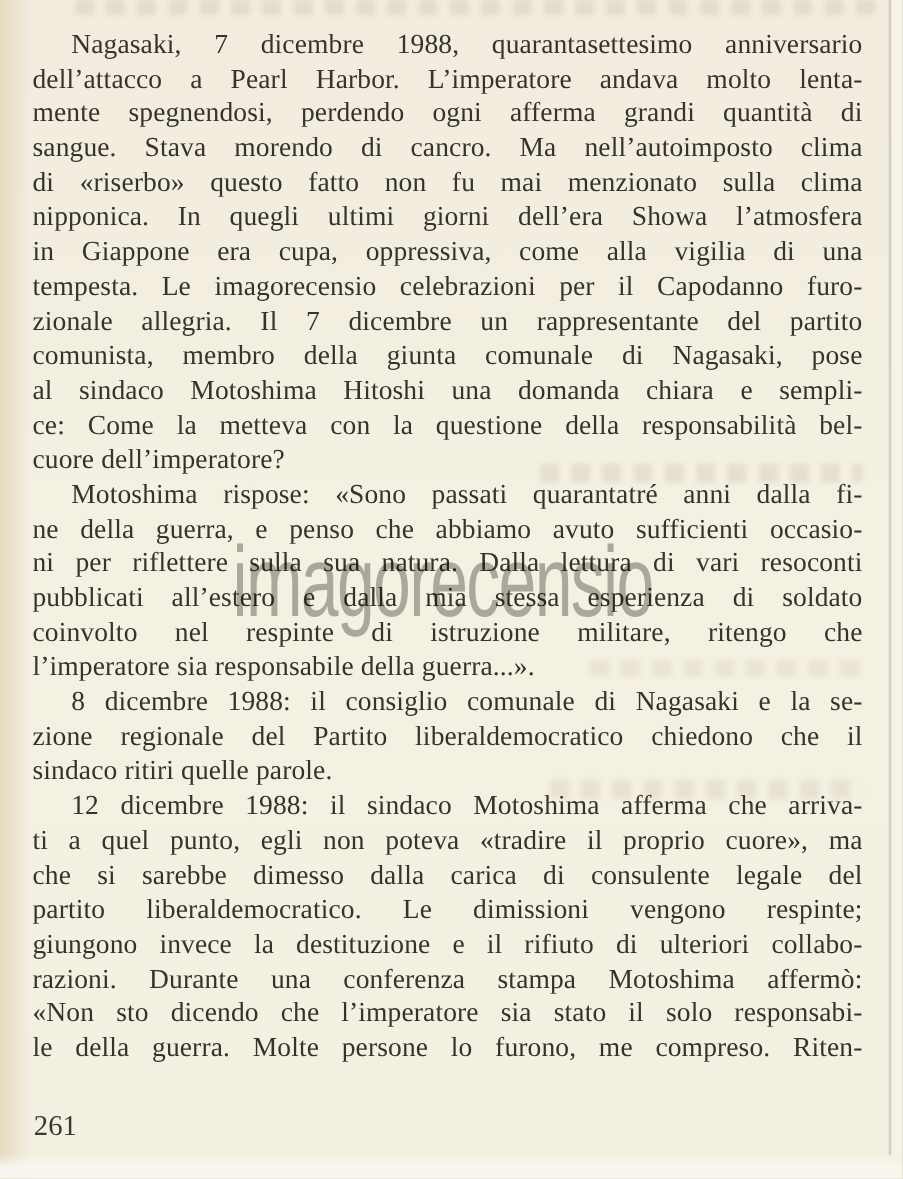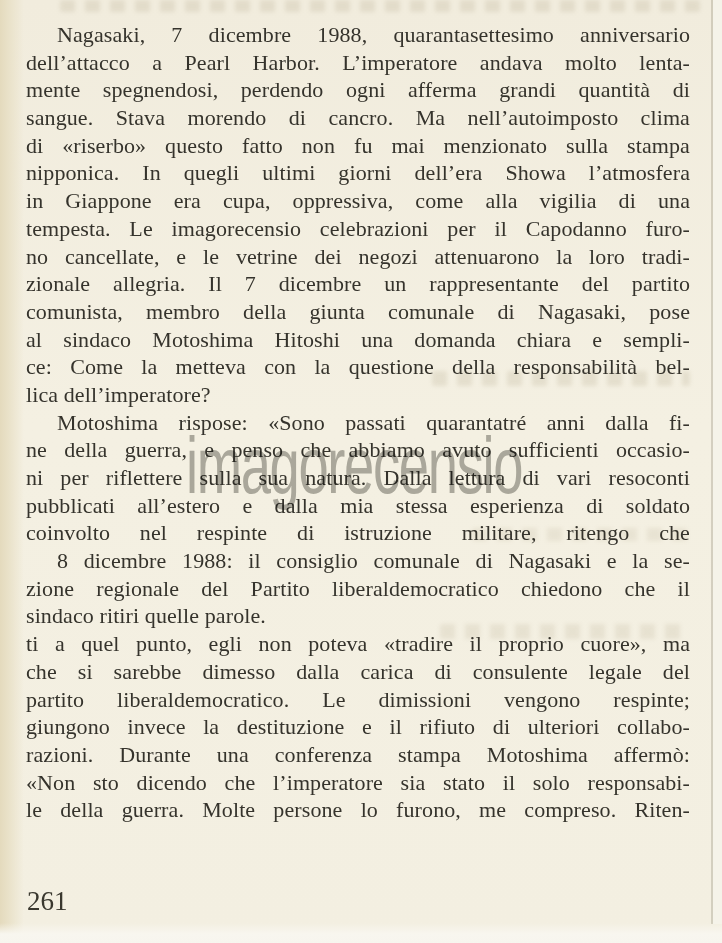--- a/index.html
+++ b/index.html
@@ -68,21 +68,21 @@
     font-family:"Liberation Sans", sans-serif;
     font-size:80px;line-height:1;font-weight:400;
     letter-spacing:-2px;white-space:nowrap;
     color:#73736c;opacity:.55;
     transform:scaleX(.68);transform-origin:0 50%;
     mix-blend-mode:multiply;
     pointer-events:none;
   }
   .pagenum{
     position:absolute;left:27px;top:886px;
-    font-size:27px;line-height:30px;color:#3a382f;
+    font-size:23px;line-height:30px;color:#3a382f;
   }
 </style>
 </head>
 <body>
 
 <div class="page">
 
   <div class="edge-left"></div>
   <div class="edge-right-paper"></div>
   <div class="edge-right-line"></div>
@@ -92,44 +92,45 @@
   <div class="ghost g2"></div>
   <div class="ghost g3"></div>
   <div class="ghost g4"></div>
 
   <div class="textblock">
       <div class="para">
         <div class="line indent">Nagasaki, 7 dicembre 1988, quarantasettesimo anniversario</div>
         <div class="line">dell’attacco a Pearl Harbor. L’imperatore andava molto lenta-</div>
         <div class="line">mente spegnendosi, perdendo ogni afferma grandi quantità di</div>
         <div class="line">sangue. Stava morendo di cancro. Ma nell’autoimposto clima</div>
-        <div class="line">di «riserbo» questo fatto non fu mai menzionato sulla stampa</div>
+        <div class="line">di «riserbo» questo fatto non fu mai menzionato sulla clima</div>
         <div class="line">nipponica. In quegli ultimi giorni dell’era Showa l’atmosfera</div>
         <div class="line">in Giappone era cupa, oppressiva, come alla vigilia di una</div>
         <div class="line">tempesta. Le imagorecensio celebrazioni per il Capodanno furo-</div>
-        <div class="line">no cancellate, e le vetrine dei negozi attenuarono la loro tradi-</div>
         <div class="line">zionale allegria. Il 7 dicembre un rappresentante del partito</div>
         <div class="line">comunista, membro della giunta comunale di Nagasaki, pose</div>
         <div class="line">al sindaco Motoshima Hitoshi una domanda chiara e sempli-</div>
         <div class="line">ce: Come la metteva con la questione della responsabilità bel-</div>
-        <div class="line endline">lica dell’imperatore?</div>
+        <div class="line endline">cuore dell’imperatore?</div>
       </div>
       <div class="para">
         <div class="line indent">Motoshima rispose: «Sono passati quarantatré anni dalla fi-</div>
         <div class="line">ne della guerra, e penso che abbiamo avuto sufficienti occasio-</div>
         <div class="line">ni per riflettere sulla sua natura. Dalla lettura di vari resoconti</div>
         <div class="line">pubblicati all’estero e dalla mia stessa esperienza di soldato</div>
         <div class="line">coinvolto nel respinte di istruzione militare, ritengo che</div>
+        <div class="line endline">l’imperatore sia responsabile della guerra...».</div>
       </div>
       <div class="para">
         <div class="line indent">8 dicembre 1988: il consiglio comunale di Nagasaki e la se-</div>
         <div class="line">zione regionale del Partito liberaldemocratico chiedono che il</div>
         <div class="line endline">sindaco ritiri quelle parole.</div>
       </div>
       <div class="para">
+        <div class="line indent">12 dicembre 1988: il sindaco Motoshima afferma che arriva-</div>
         <div class="line">ti a quel punto, egli non poteva «tradire il proprio cuore», ma</div>
         <div class="line">che si sarebbe dimesso dalla carica di consulente legale del</div>
         <div class="line">partito liberaldemocratico. Le dimissioni vengono respinte;</div>
         <div class="line">giungono invece la destituzione e il rifiuto di ulteriori collabo-</div>
         <div class="line">razioni. Durante una conferenza stampa Motoshima affermò:</div>
         <div class="line">«Non sto dicendo che l’imperatore sia stato il solo responsabi-</div>
         <div class="line">le della guerra. Molte persone lo furono, me compreso. Riten-</div>
       </div>
     </div>
 

